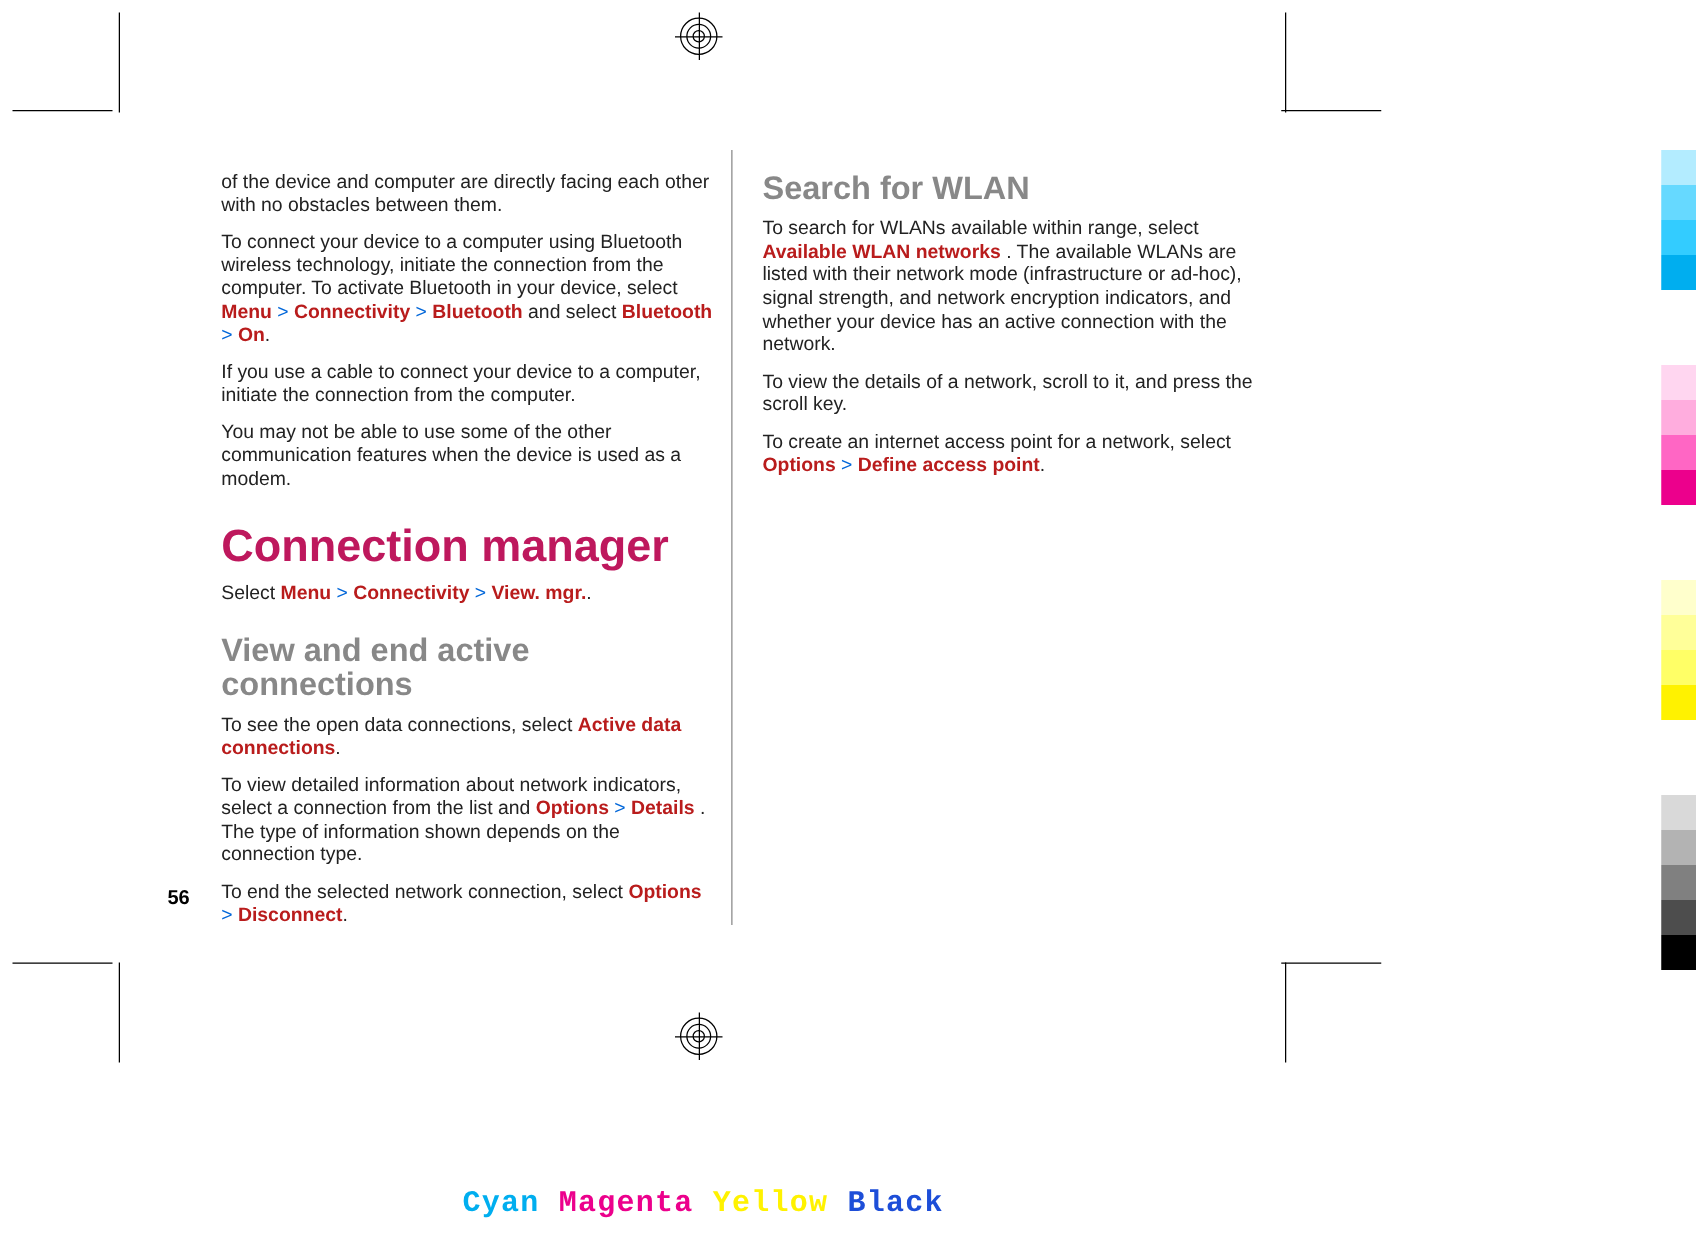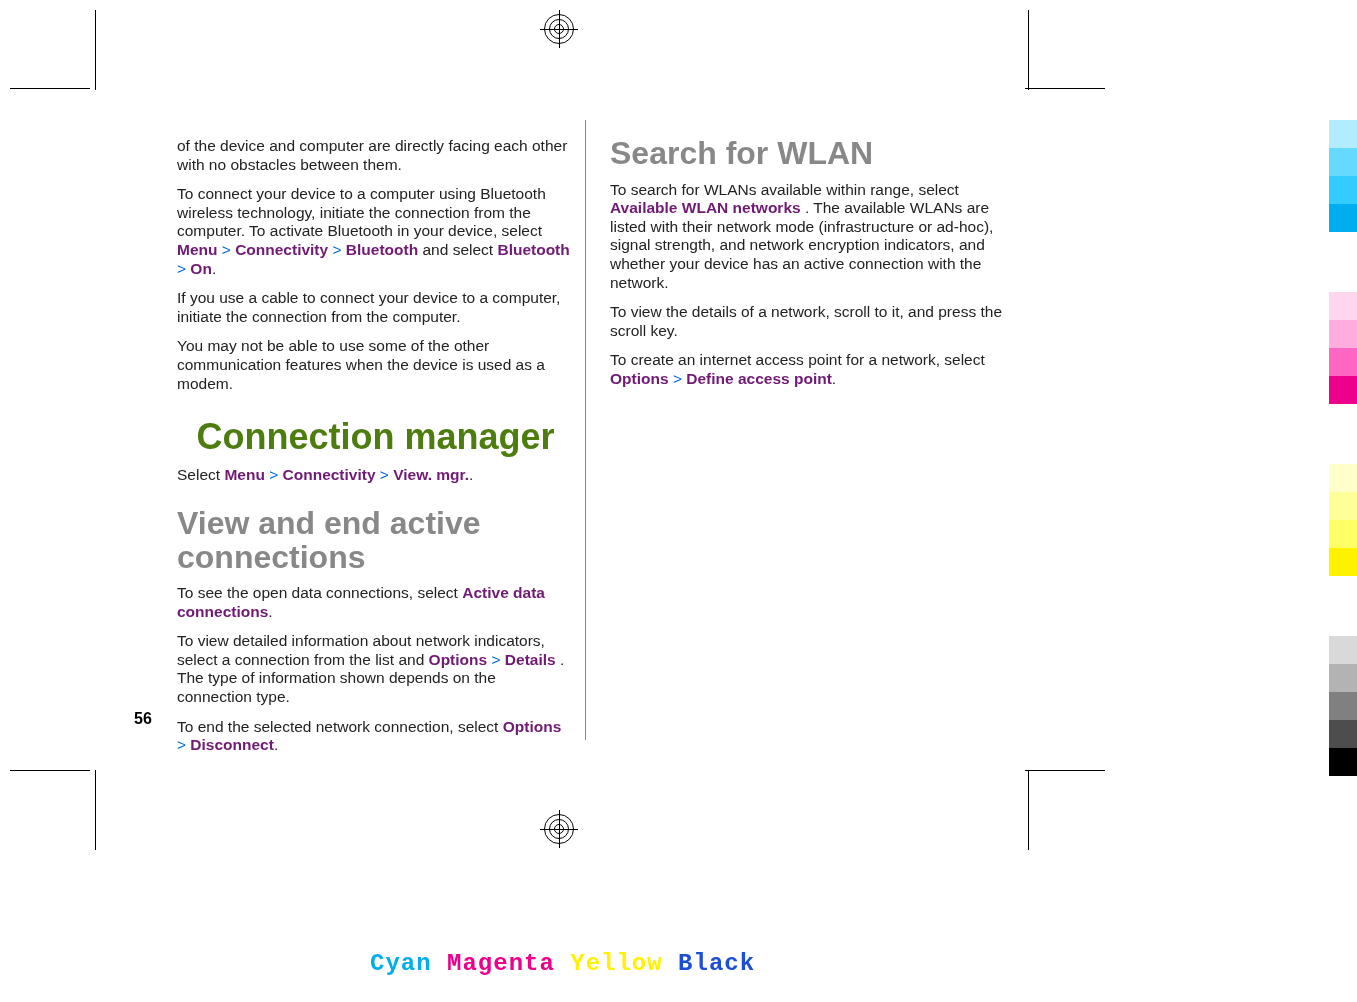--- a/index.html
+++ b/index.html
@@ -56,34 +56,33 @@
       height: 620px;
       background: #888;
     }
     .column {
       width: 397px;
       font-size: 15.5px;
       line-height: 1.2;
       color: #222;
     }
     .column p { margin-bottom: 11px; }
-    .link { color: #701a75; font-weight: bold; }
+    .link { color: #b91c1c; font-weight: bold; }
     .sep { color: #0066d9; }
     h1 {
-      color: #4d7c0f;
+      color: #be185d;
       font-weight: bold;
       font-size: 36px;
       margin-top: 22px;
       margin-bottom: 8px;
-      text-align: center;
     }
     h2 {
       color: #888;
       font-weight: bold;
-      font-size: 32px;
+      font-size: 26px;
       line-height: 1.05;
       margin-top: 22px;
       margin-bottom: 10px;
     }
     .page-num {
       position: absolute;
       top: 710px;
       left: 134px;
       font-weight: bold;
       font-size: 16px;

